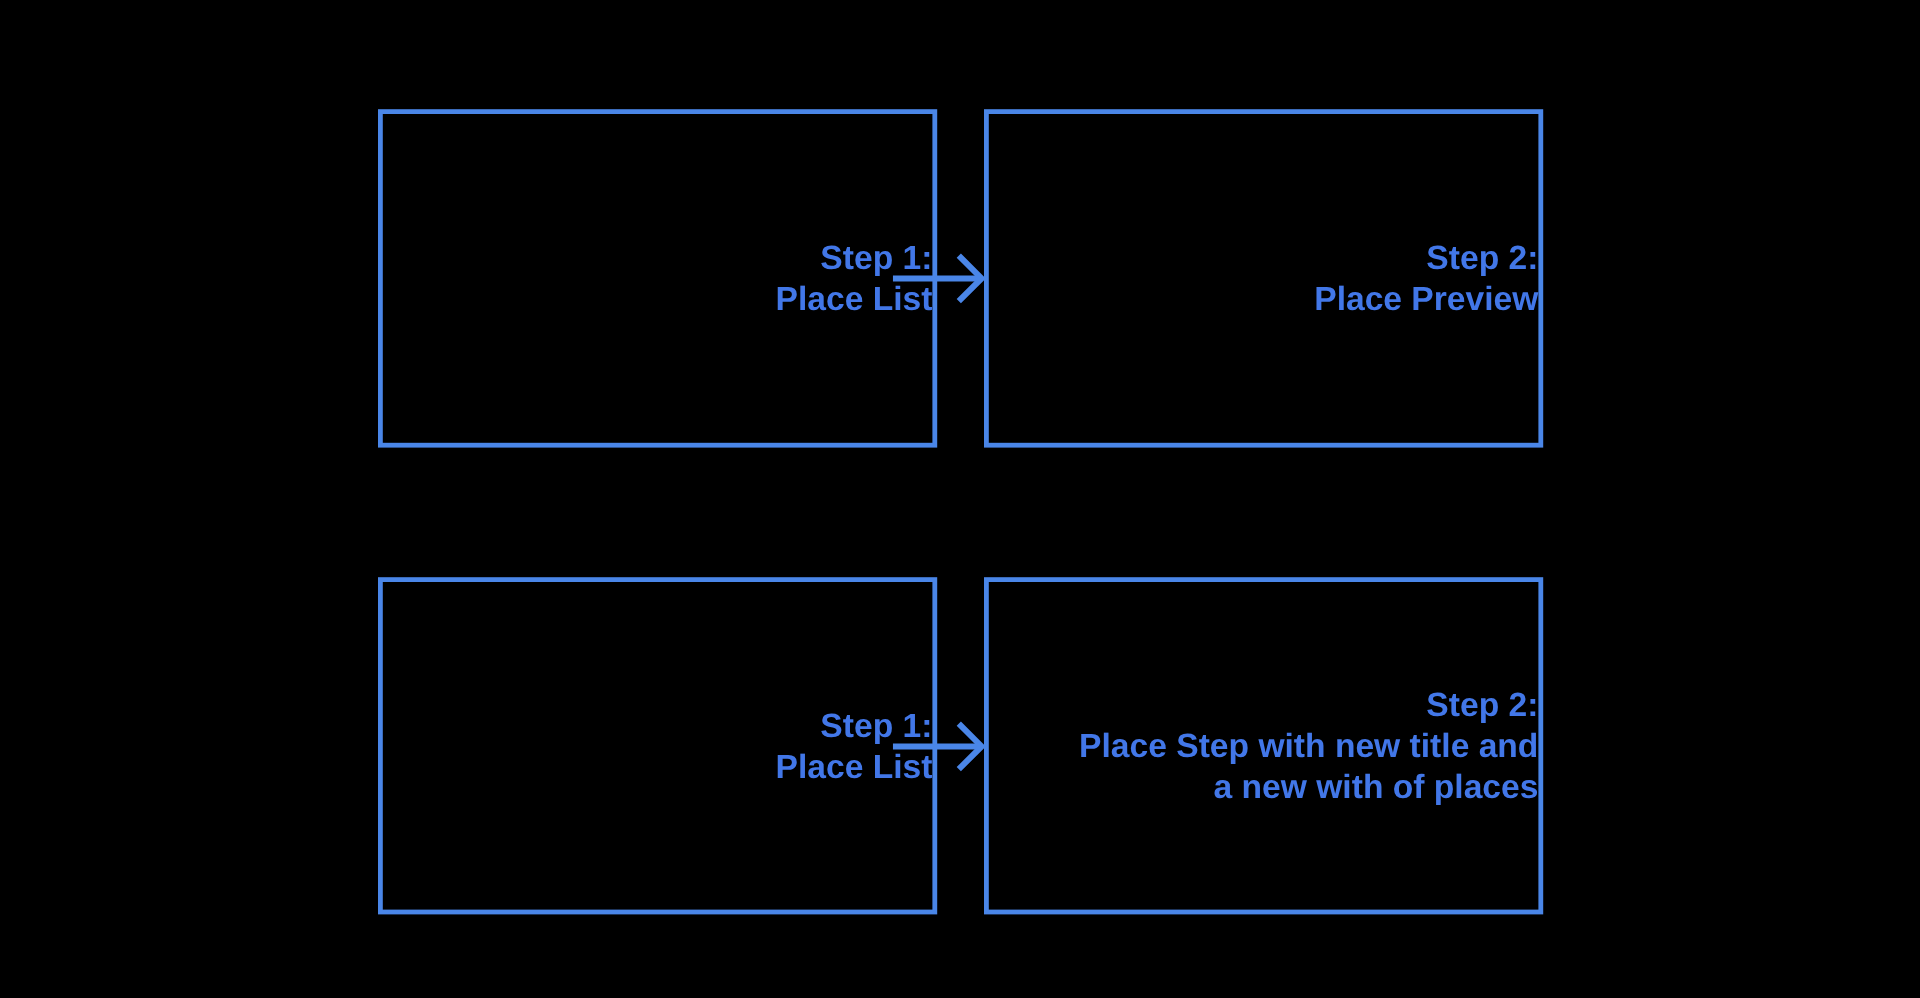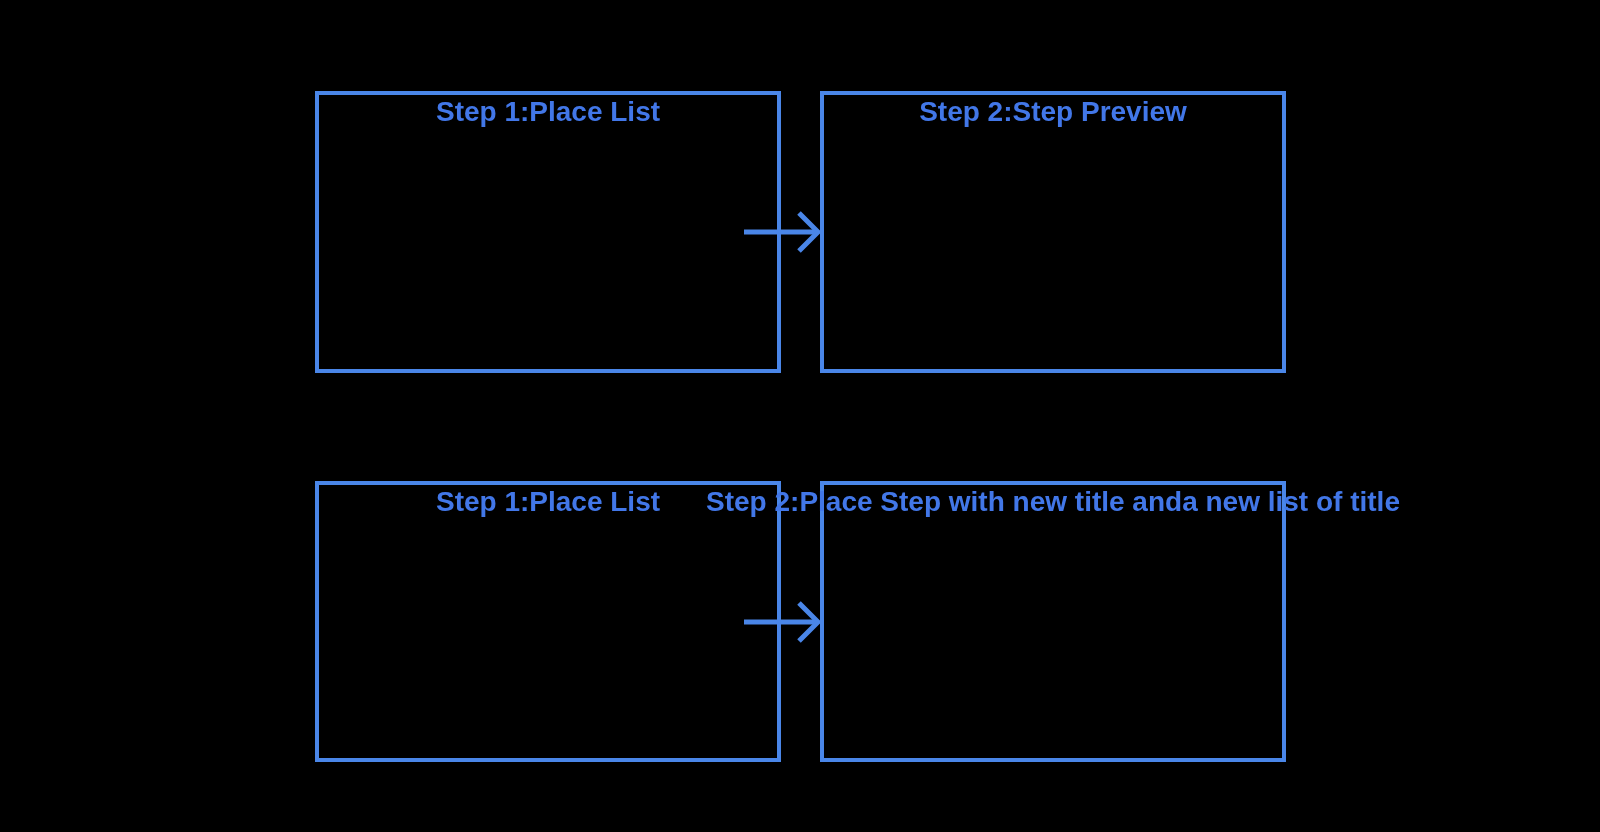--- a/index.html
+++ b/index.html
@@ -20,22 +20,22 @@
     position:absolute;
     left:0;top:0;
     width:1600px;height:832px;
   }
   .flow-box{
     position:absolute;
     width:466px;
     border:4px solid var(--box-border);
     background:transparent;
     display:flex;
-    flex-direction:row;
-    align-items:flex-start;
+    flex-direction:column;
+    align-items:flex-end;
     justify-content:center;
     text-align:center;
   }
   .flow-box .line{
     color:var(--box-text);
     font-size:28px;
     font-weight:700;
     line-height:34px;
     white-space:nowrap;
   }
@@ -61,32 +61,32 @@
     <div class="line">Place List</div>
   </div>
 
   <svg class="arrow" id="arrow-row1" viewBox="0 0 80 44" xmlns="http://www.w3.org/2000/svg" aria-hidden="true">
     <line x1="0" y1="22" x2="74" y2="22" stroke="currentColor" stroke-width="5"></line>
     <polyline points="55,3 74,22 55,41" fill="none" stroke="currentColor" stroke-width="5"></polyline>
   </svg>
 
   <div class="flow-box" id="box-r1-step2">
     <div class="line">Step 2:</div>
-    <div class="line">Step Preview</div>
+    <div class="line">Place Preview</div>
   </div>
 
   <div class="flow-box" id="box-r2-step1">
     <div class="line">Step 1:</div>
     <div class="line">Place List</div>
   </div>
 
   <svg class="arrow" id="arrow-row2" viewBox="0 0 80 44" xmlns="http://www.w3.org/2000/svg" aria-hidden="true">
     <line x1="0" y1="22" x2="74" y2="22" stroke="currentColor" stroke-width="5"></line>
     <polyline points="55,3 74,22 55,41" fill="none" stroke="currentColor" stroke-width="5"></polyline>
   </svg>
 
   <div class="flow-box" id="box-r2-step2">
     <div class="line">Step 2:</div>
     <div class="line">Place Step with new title and</div>
-    <div class="line">a new list of title</div>
+    <div class="line">a new with of places</div>
   </div>
 
 </div>
 
 </body></html>

